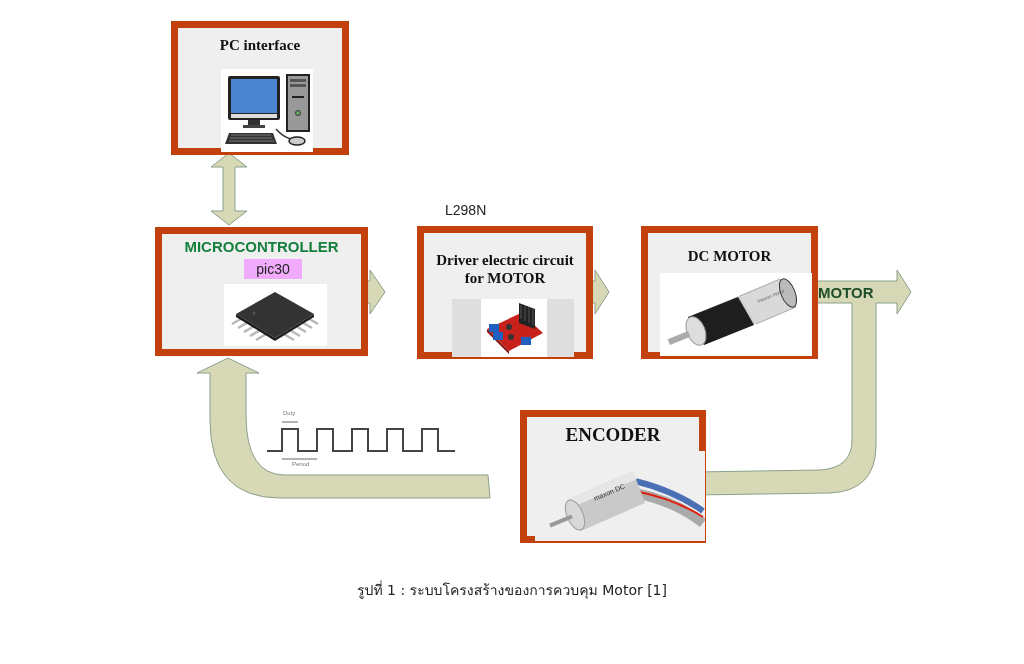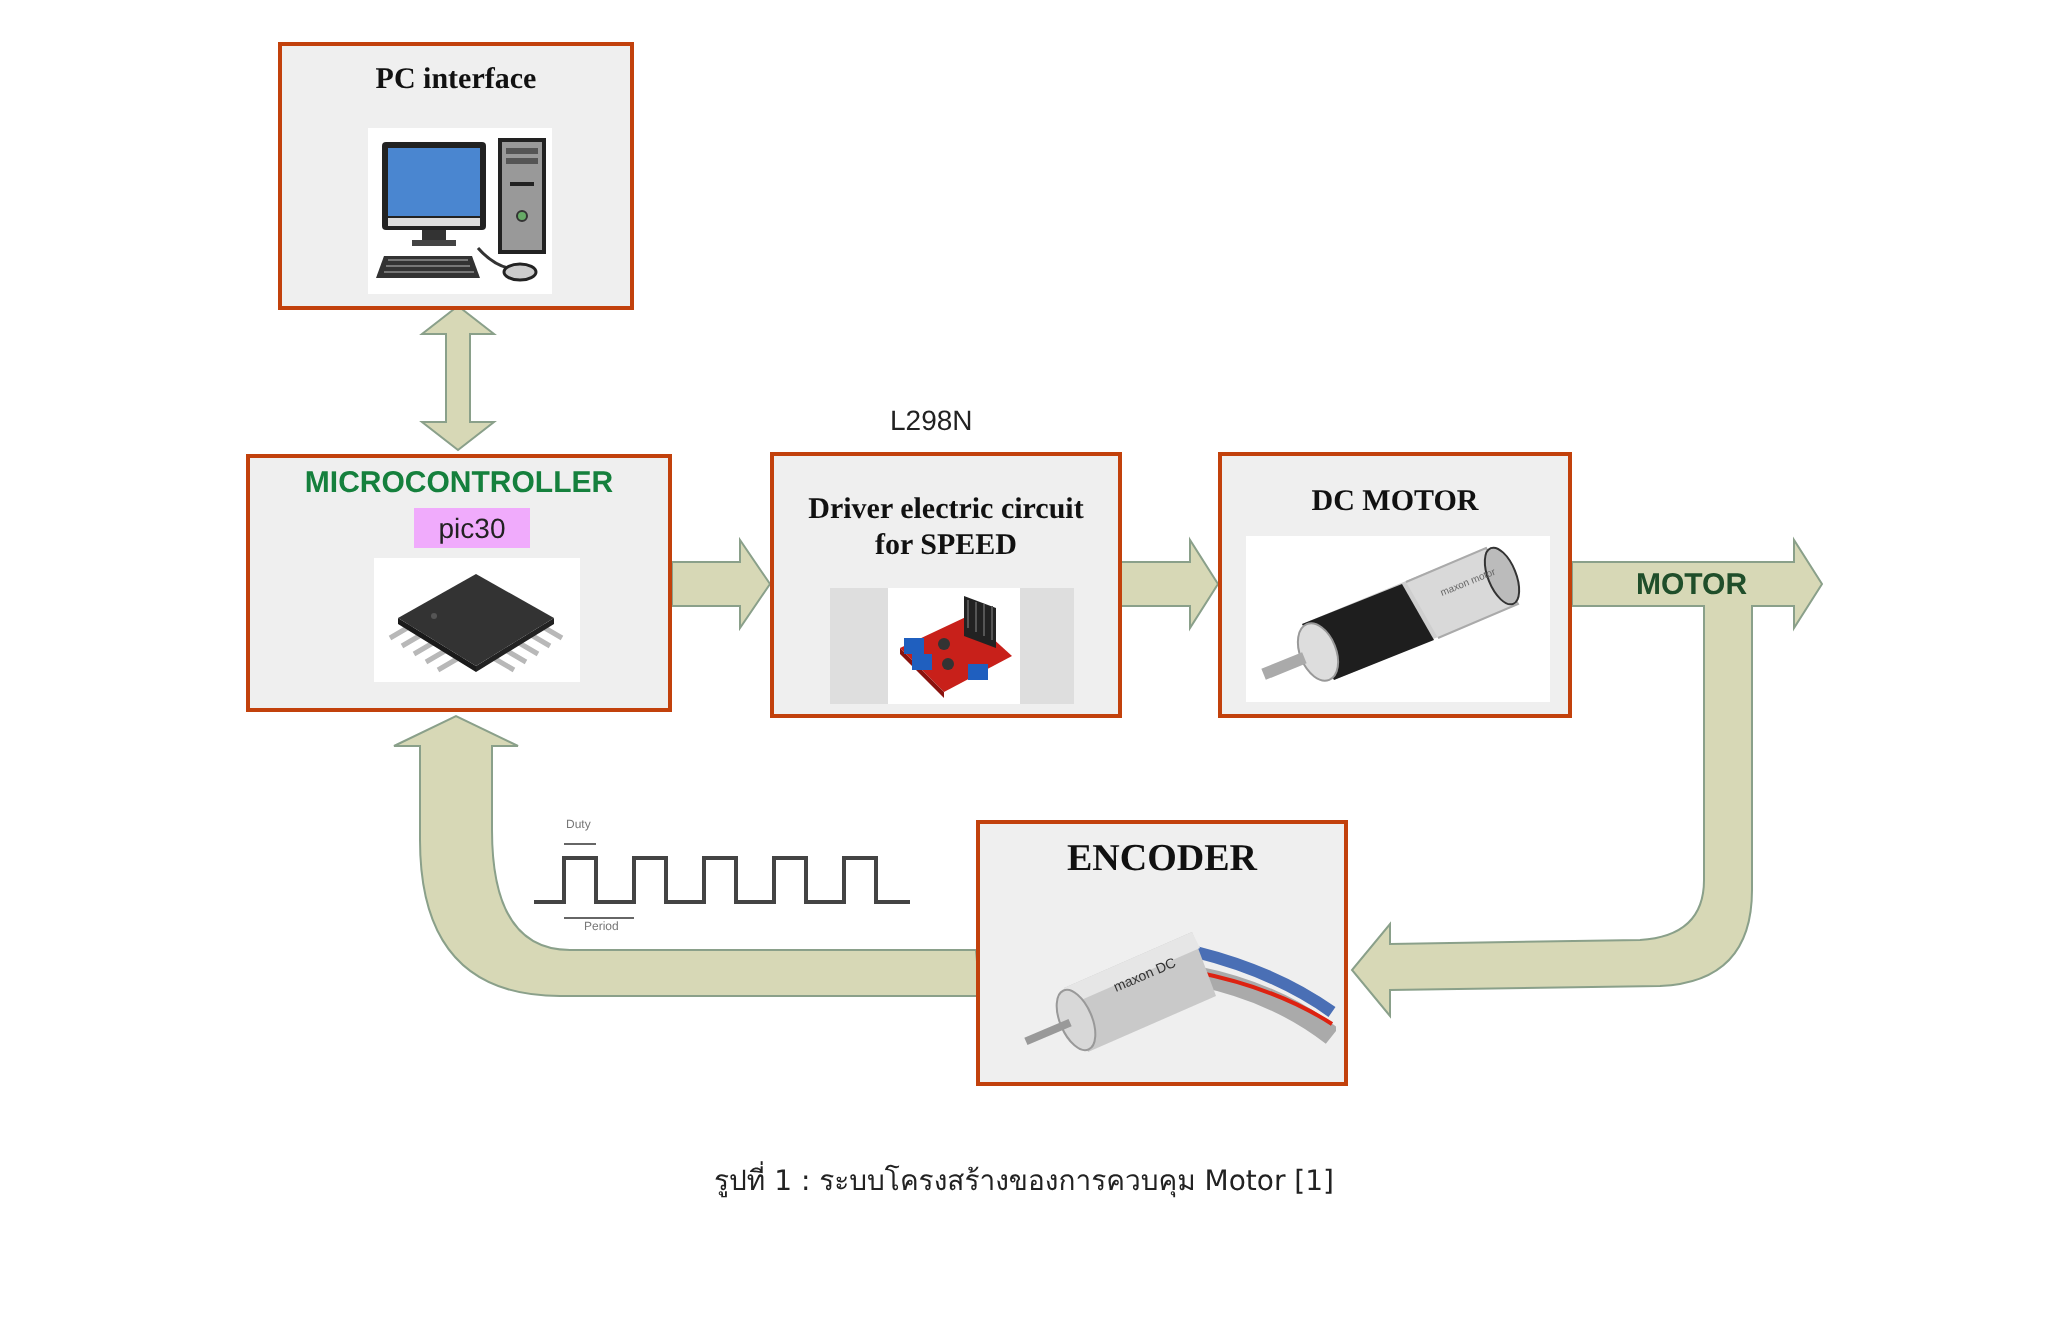--- a/index.html
+++ b/index.html
@@ -1,17 +1,17 @@
 <!DOCTYPE html>
 <html><head>
 <meta charset="utf-8">
 <style>
   html, body { margin:0; padding:0; background:#ffffff; }
   body { width:1024px; height:664px; position:relative; overflow:hidden; font-family:"Liberation Sans", sans-serif; }
-  .box { position:absolute; background:#efefef; border:2px solid #c2410c; box-sizing:border-box; }
+  .box { position:absolute; background:#efefef; border:7px solid #c2410c; box-sizing:border-box;margin-left:32px; }
   .serif-title { position:absolute; left:0; right:0; text-align:center; font-family:"Liberation Serif", serif; font-weight:bold; color:#111; }
   .img-area { position:absolute; background:#ffffff; }
   svg.arrows { position:absolute; left:0; top:0; }
   .label { position:absolute; }
 </style>
 </head>
 <body>
 
 <svg class="arrows" width="1024" height="664">
 
@@ -64,21 +64,21 @@
       <path d="M90,30 L51,54 L51,57 L90,33 Z" fill="#222"></path>
       <circle cx="30" cy="29" r="1.5" fill="#555"></circle>
     </svg>
   </div>
 </div>
 
 <div class="label" style="left:445px;top:202px;font-size:14px;color:#222;">L298N</div>
 
 <div class="box" style="left:385px;top:226px;width:176px;height:133px;">
   <div class="serif-title" style="top:19px;font-size:15px;">Driver  electric circuit</div>
-  <div class="serif-title" style="top:37px;font-size:15px;">for SPEED</div>
+  <div class="serif-title" style="top:37px;font-size:15px;">for MOTOR</div>
   <div class="img-area" style="left:28px;top:66px;width:122px;height:58px;background:#dedede;">
     <div class="img-area" style="left:29px;top:0;width:66px;height:58px;">
       <svg width="66" height="58" viewBox="0 0 66 58">
         <path d="M6,30 L40,14 L62,34 L28,52 Z" fill="#c8201a"></path>
         <path d="M6,30 L28,52 L28,55 L6,33 Z" fill="#8a120e"></path>
         <path d="M38,4 L54,10 L54,30 L38,24 Z" fill="#222"></path>
         <path d="M40,6 L40,20 M44,7 L44,22 M48,8 L48,24 M52,9 L52,26" stroke="#555"></path>
         <rect x="8" y="25" width="10" height="8" fill="#1f5fbf"></rect>
         <rect x="12" y="33" width="10" height="8" fill="#1f5fbf"></rect>
         <rect x="40" y="38" width="10" height="8" fill="#1f5fbf"></rect>

